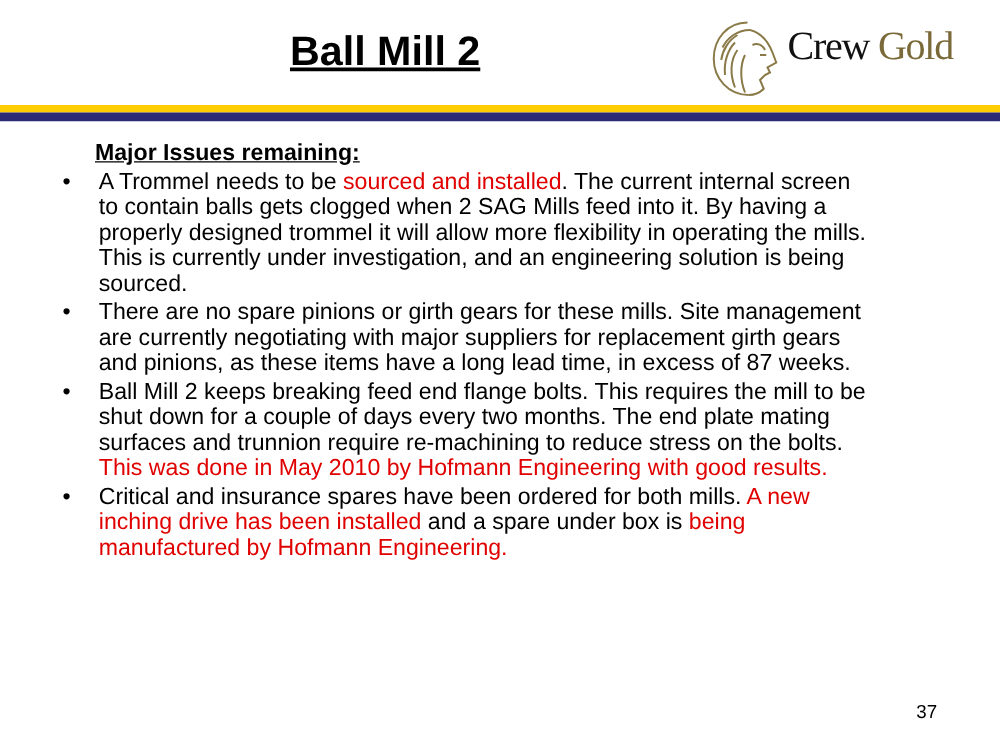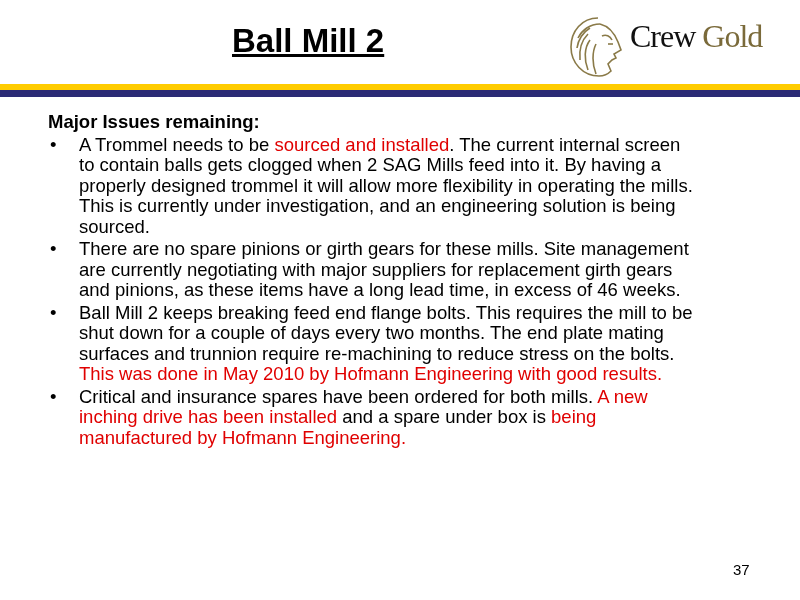--- a/index.html
+++ b/index.html
@@ -7,21 +7,21 @@
          font-family:"Liberation Sans", sans-serif; color:#000; }
   .title { position:absolute; left:232px; top:22px; font-size:33px; font-weight:bold; letter-spacing:0px;text-decoration:underline; }
   .logo { position:absolute; left:568px; top:14px; width:210px; height:66px; }
   .logo svg { position:absolute; left:0; top:0; }
   .logo-text { position:absolute; left:62px; top:4px; font-family:Liberation Serif, serif; font-size:32px; letter-spacing:-1px; white-space:nowrap; }
   .logo-crew { color:#111; }
   .logo-gold { color:#7a6a3a; }
   .stripe-yellow { position:absolute; left:0; top:84px; width:800px; height:6px; }
   .stripe-navy { position:absolute; left:0; top:90px; width:800px; height:7px; }
   .content { position:absolute; left:48px; top:112px; width:650px; font-size:18.5px; line-height:20.5px; }
-  .heading { font-weight:bold; margin-bottom:2px; }
+  .heading { font-weight:bold; text-decoration:underline; margin-bottom:2px;margin-left:28px; }
   ul { list-style:none; margin:0; padding:0; }
   li { position:relative; padding-left:31px; margin-bottom:2px; }
   li .bullet { position:absolute; left:2px; top:0; }
   .red { color:#e00000; }
   .page-num { position:absolute; left:733px; top:561px; font-size:15px; }
 </style>
 </head>
 <body>
 
 <div class="title">Ball Mill 2</div>
@@ -46,19 +46,19 @@
   </div>
 </div>
 
 <div class="stripe-yellow" style="background: rgb(255, 204, 0);"></div>
 <div class="stripe-navy" style="background: rgb(43, 42, 117);"></div>
 
 <div class="content">
   <div class="heading">Major Issues remaining:</div>
   <ul id="bullet-list">
       <li><span class="bullet">•</span><span>A Trommel needs to be </span><span class="red" style="color: rgb(224, 0, 0);">sourced and installed</span><span>. The current internal screen to contain balls gets clogged when 2 SAG Mills feed into it. By having a properly designed trommel it will allow more flexibility in operating the mills. This is currently under investigation, and an engineering solution is being sourced.</span></li>
-      <li><span class="bullet">•</span><span>There are no spare pinions or girth gears for these mills. Site management are currently negotiating with major suppliers for replacement girth gears and pinions, as these items have a long lead time, in excess of 46 weeks.</span></li>
+      <li><span class="bullet">•</span><span>There are no spare pinions or girth gears for these mills. Site management are currently negotiating with major suppliers for replacement girth gears and pinions, as these items have a long lead time, in excess of 87 weeks.</span></li>
       <li><span class="bullet">•</span><span>Ball Mill 2 keeps breaking feed end flange bolts. This requires the mill to be shut down for a couple of days every two months. The end plate mating surfaces and trunnion require re-machining to reduce stress on the bolts. </span><span class="red" style="color: rgb(224, 0, 0);">This was done in May 2010 by Hofmann Engineering with good results.</span></li>
       <li><span class="bullet">•</span><span>Critical and insurance spares have been ordered for both mills. </span><span class="red" style="color: rgb(224, 0, 0);">A new inching drive has been installed</span><span> and a spare under box is </span><span class="red" style="color: rgb(224, 0, 0);">being manufactured by Hofmann Engineering.</span></li>
     </ul>
 </div>
 
 <div class="page-num">37</div>
 
 </body></html>

